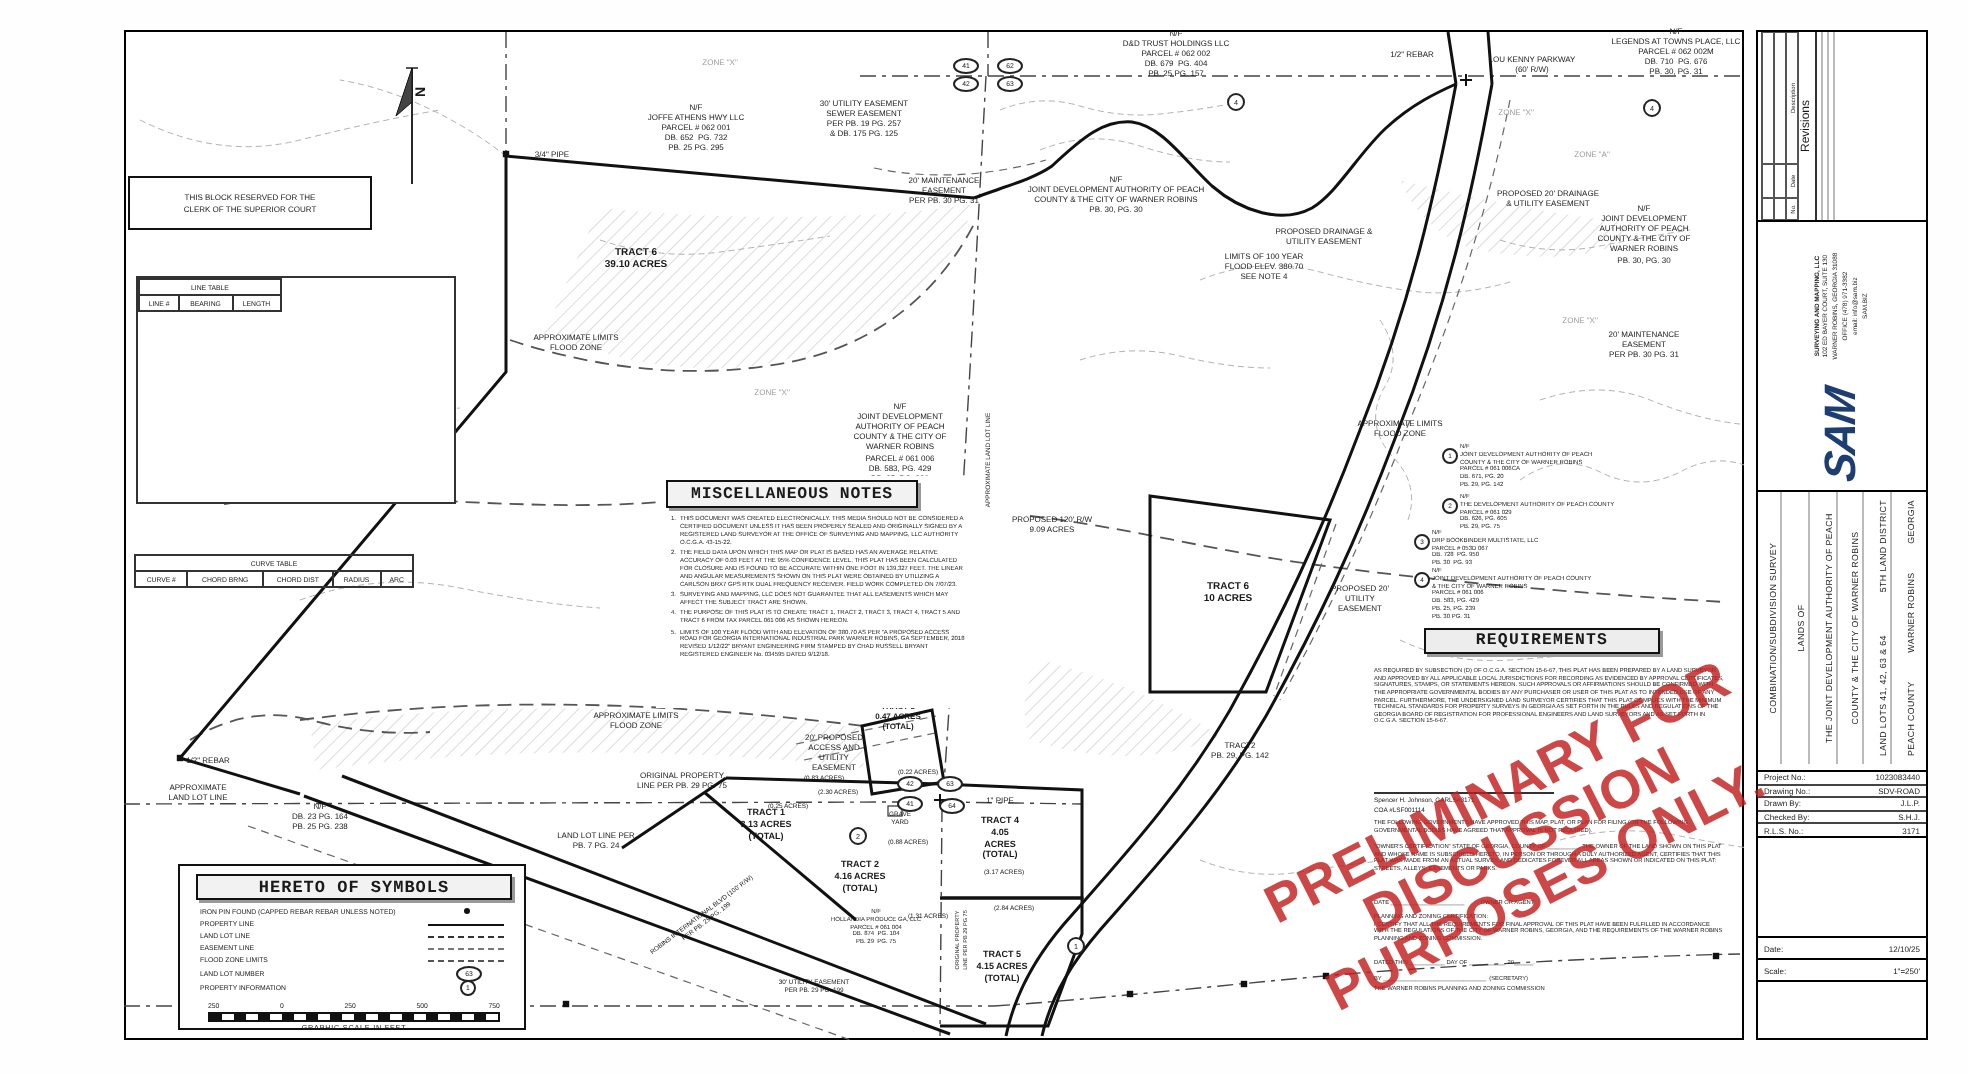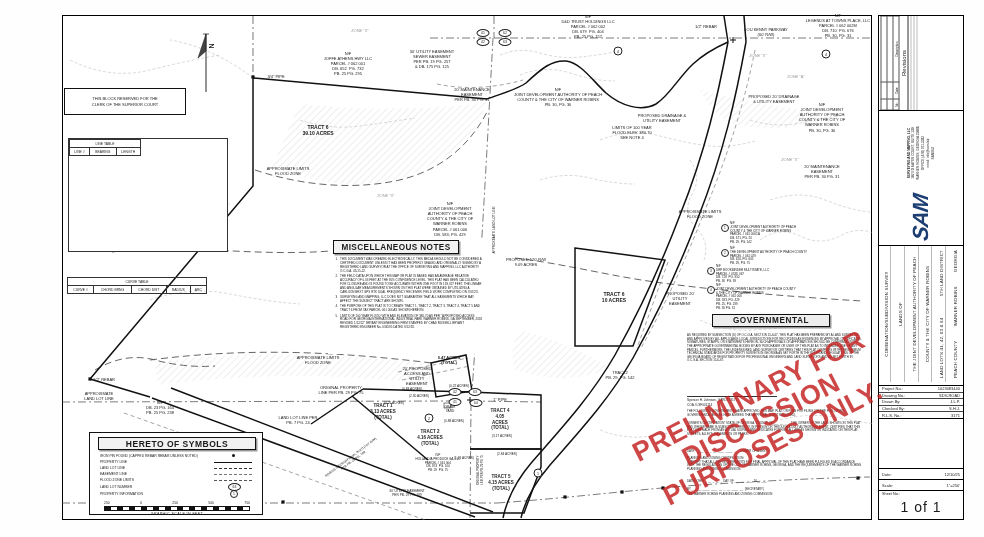--- a/index.html
+++ b/index.html
@@ -8,21 +8,21 @@
   #plat-svg{position:absolute;left:62px;top:15px;width:810px;height:505px;}
   
   .lbl{position:absolute;white-space:pre;text-align:center;font-size:4px;line-height:1.28;color:#1a1a1a;z-index:4;}
   .lbl.b{font-weight:bold;}
   .oval{position:absolute;width:11px;height:6px;border:0.7px solid #222;border-radius:50%;font-size:3.4px;display:flex;align-items:center;justify-content:center;background:#fff;transform:translate(-50%,-50%);z-index:4;}
   .circ{position:absolute;width:7px;height:7px;border:0.7px solid #222;border-radius:50%;font-size:3.6px;display:flex;align-items:center;justify-content:center;background:#fff;transform:translate(-50%,-50%);z-index:4;}
   .pinfo{position:absolute;font-size:3px;line-height:1.25;white-space:pre;z-index:4;}
   .pinfo .pnum{position:absolute;left:-9px;top:2px;width:6px;height:6px;border:0.6px solid #222;border-radius:50%;font-size:3.2px;display:flex;align-items:center;justify-content:center;background:#fff;}
   
   .panel{position:absolute;background:#fff;border:0.9px solid #111;box-sizing:border-box;z-index:5;}
-  .hdrbox{border:1px solid #111;background:#f2f2f2;font-weight:bold;text-align:center;box-sizing:border-box;box-shadow:1.5px 1.5px 0 #999;}
+  .hdrbox{border:1px solid #111;background:#f2f2f2;font-weight:bold;text-align:center;box-sizing:border-box;box-shadow:1.5px 1.5px 0 #999;font-family:Liberation Mono, monospace;}
   .clerk{left:64px;top:88px;width:122px;height:27px;font-size:4px;line-height:1.4;display:flex;align-items:center;justify-content:center;text-align:center;white-space:pre-line;}
   
   .ltwrap{left:68px;top:138px;width:160px;height:114px;border:0.8px solid #333;}
   .stable{position:absolute;left:0;top:0;border-collapse:collapse;font-size:3.4px;}
   .stable td{border:0.7px solid #333;text-align:center;padding:1px 2px;height:5px;}
   .ctwrap{left:67px;top:277px;border:none;background:transparent;}
   
   .legend{left:89px;top:432px;width:174px;height:83px;border:1px solid #111;}
   .legend .hdrbox{position:absolute;left:8px;top:4px;width:158px;height:13px;font-size:8.5px;line-height:13px;letter-spacing:0.5px;}
   .litem{position:absolute;left:10px;font-size:3.4px;white-space:nowrap;}
@@ -436,21 +436,21 @@
           <div>THE PURPOSE OF THIS PLAT IS TO CREATE TRACT 1, TRACT 2, TRACT 3, TRACT 4, TRACT 5 AND TRACT 6 FROM TAX PARCEL 061 006 AS SHOWN HEREON.</div>
         </div>
         <div class="nrow">
           <div class="nnum">5.</div>
           <div>LIMITS OF 100 YEAR FLOOD WITH AND ELEVATION OF 380.70 AS PER "A PROPOSED ACCESS ROAD FOR GEORGIA INTERNATIONAL INDUSTRIAL PARK WARNER ROBINS, GA SEPTEMBER, 2018 REVISED 1/12/22" BRYANT ENGINEERING FIRM STAMPED BY CHAD RUSSELL BRYANT REGISTERED ENGINEER No. 034595 DATED 9/12/18.</div>
         </div>
       </div>
   </div>
 
   <div class="cert panel" style="background:transparent;">
-    <div class="hdrbox">GOVERNMENTAL</div>
+    <div class="hdrbox">REQUIREMENTS</div>
     <div class="ctext" style="top:20px;">AS REQUIRED BY SUBSECTION (D) OF O.C.G.A. SECTION 15-6-67, THIS PLAT HAS BEEN PREPARED BY A LAND SURVEYOR AND APPROVED BY ALL APPLICABLE LOCAL JURISDICTIONS FOR RECORDING AS EVIDENCED BY APPROVAL CERTIFICATES, SIGNATURES, STAMPS, OR STATEMENTS HEREON. SUCH APPROVALS OR AFFIRMATIONS SHOULD BE CONFIRMED WITH THE APPROPRIATE GOVERNMENTAL BODIES BY ANY PURCHASER OR USER OF THIS PLAT AS TO INTENDED USE OF ANY PARCEL. FURTHERMORE, THE UNDERSIGNED LAND SURVEYOR CERTIFIES THAT THIS PLAT COMPLIES WITH THE MINIMUM TECHNICAL STANDARDS FOR PROPERTY SURVEYS IN GEORGIA AS SET FORTH IN THE RULES AND REGULATIONS OF THE GEORGIA BOARD OF REGISTRATION FOR PROFESSIONAL ENGINEERS AND LAND SURVEYORS AND AS SET FORTH IN O.C.G.A. SECTION 15-6-67.</div>
     <div class="ctext sig" style="top:82px;width:90px;">Spencer H. Johnson, GARLS#3171</div>
     <div class="ctext" style="top:89px;font-size:3.2px;">COA #LSF001114</div>
     <div class="ctext" style="top:96px;">THE FOLLOWING GOVERNMENTS HAVE APPROVED THIS MAP, PLAT, OR PLAN FOR FILING (OR THE FOLLOWING GOVERNMENTAL BODIES HAVE AGREED THAT APPROVAL IS NOT REQUIRED).</div>
     <div class="ctext" style="top:108px;">"OWNER'S CERTIFICATION" STATE OF GEORGIA, COUNTY OF __________. THE OWNER OF THE LAND SHOWN ON THIS PLAT AND WHOSE NAME IS SUBSCRIBED HERETO, IN PERSON OR THROUGH A DULY AUTHORIZED AGENT, CERTIFIES THAT THIS PLAT WAS MADE FROM AN ACTUAL SURVEY, AND DEDICATES FOREVER ALL AREAS SHOWN OR INDICATED ON THIS PLAT: STREETS, ALLEYS, EASEMENTS OR PARKS.</div>
     <div class="ctext" style="top:136px;white-space:pre;">DATE _______________________          OWNER OR AGENT</div>
     <div class="ctext" style="top:143px;white-space:pre-line;">PLANNING AND ZONING CERTIFICATION:
 I CERTIFY THAT ALL THE REQUIREMENTS FOR FINAL APPROVAL OF THIS PLAT HAVE BEEN FULFILLED IN ACCORDANCE WITH THE REGULATIONS OF THE CITY OF WARNER ROBINS, GEORGIA, AND THE REQUIREMENTS OF THE WARNER ROBINS PLANNING AND ZONING COMMISSION.</div>
     <div class="ctext" style="top:166px;white-space:pre;">DATED THIS ___________ DAY OF ___________, 20______.</div>
     <div class="ctext" style="top:174px;white-space:pre;">BY ________________________________  (SECRETARY)</div>
@@ -556,19 +556,15 @@
           <span>12/10/25</span>
         </div>
     </div>
     <div class="tbsec" style="top:464px;height:11px;">
       <div class="frow" style="border-bottom:none;height:11px;">
           <span>Scale:</span>
           <span>1"=250'</span>
         </div>
     </div>
 
-    <div class="sheetbox">
-      <div class="slab">Sheet No.:</div>
-      <div class="sval">1 of 1</div>
-    </div>
   </div>
 
 </div>
 
 </body></html>

